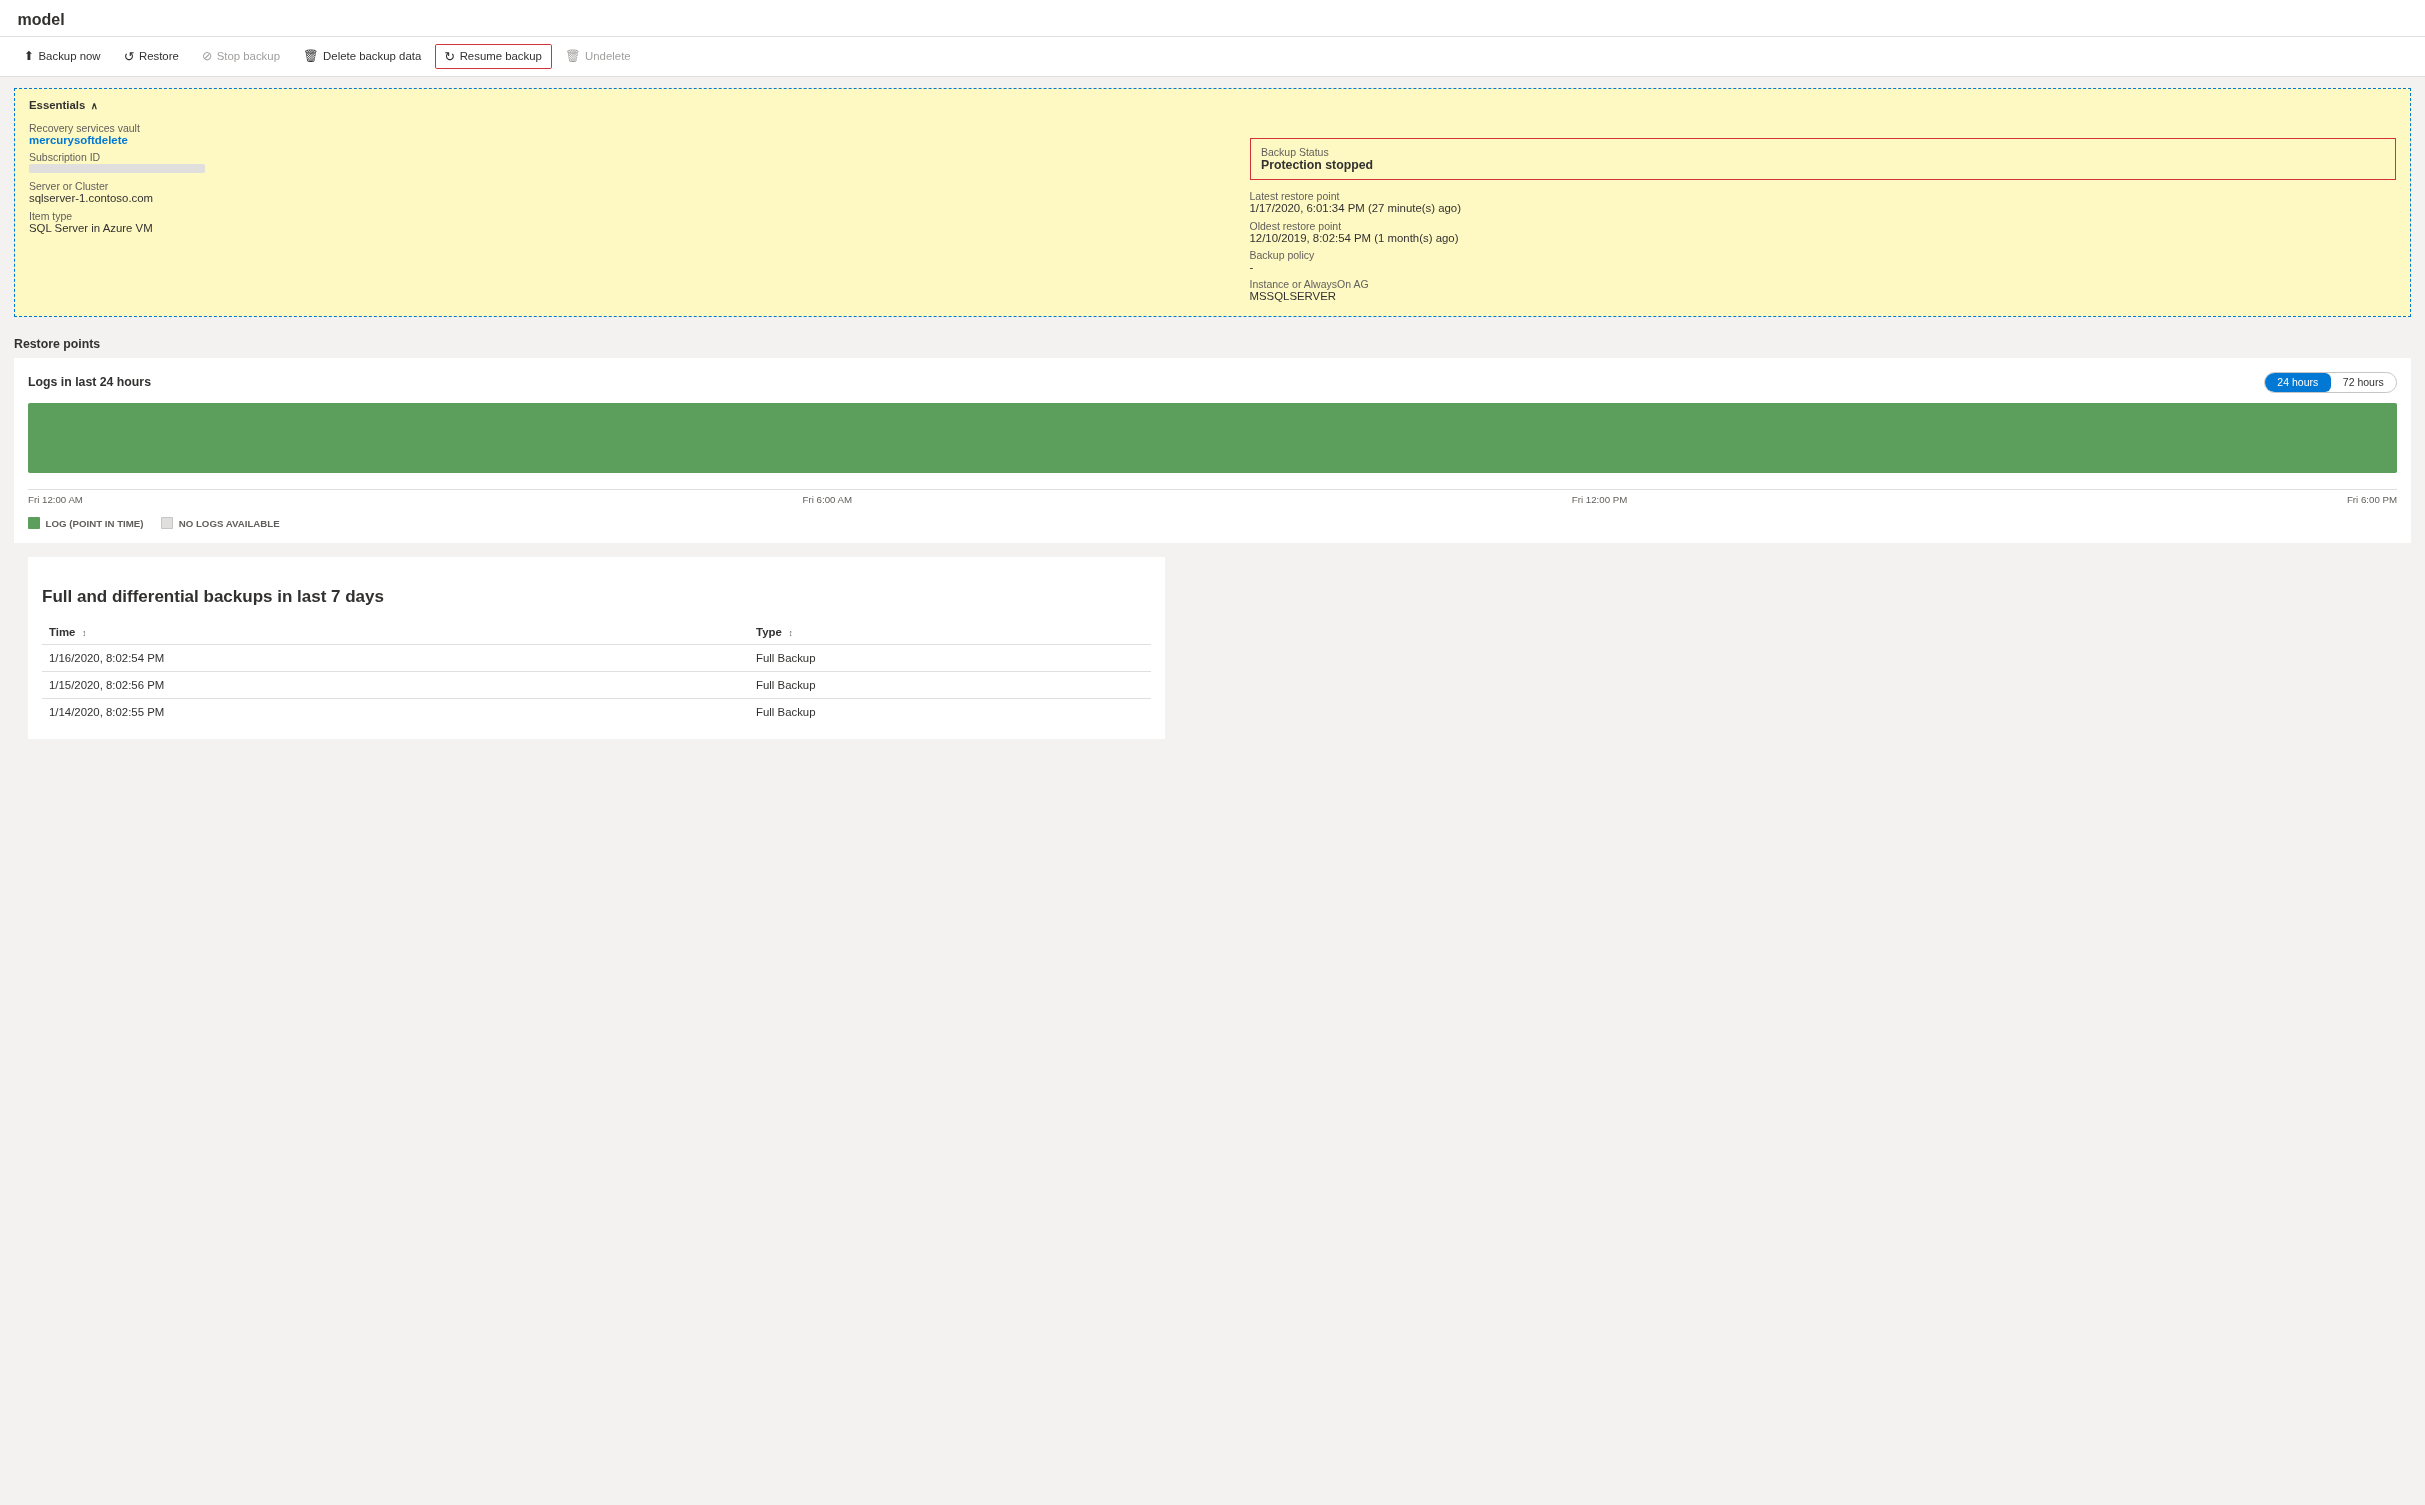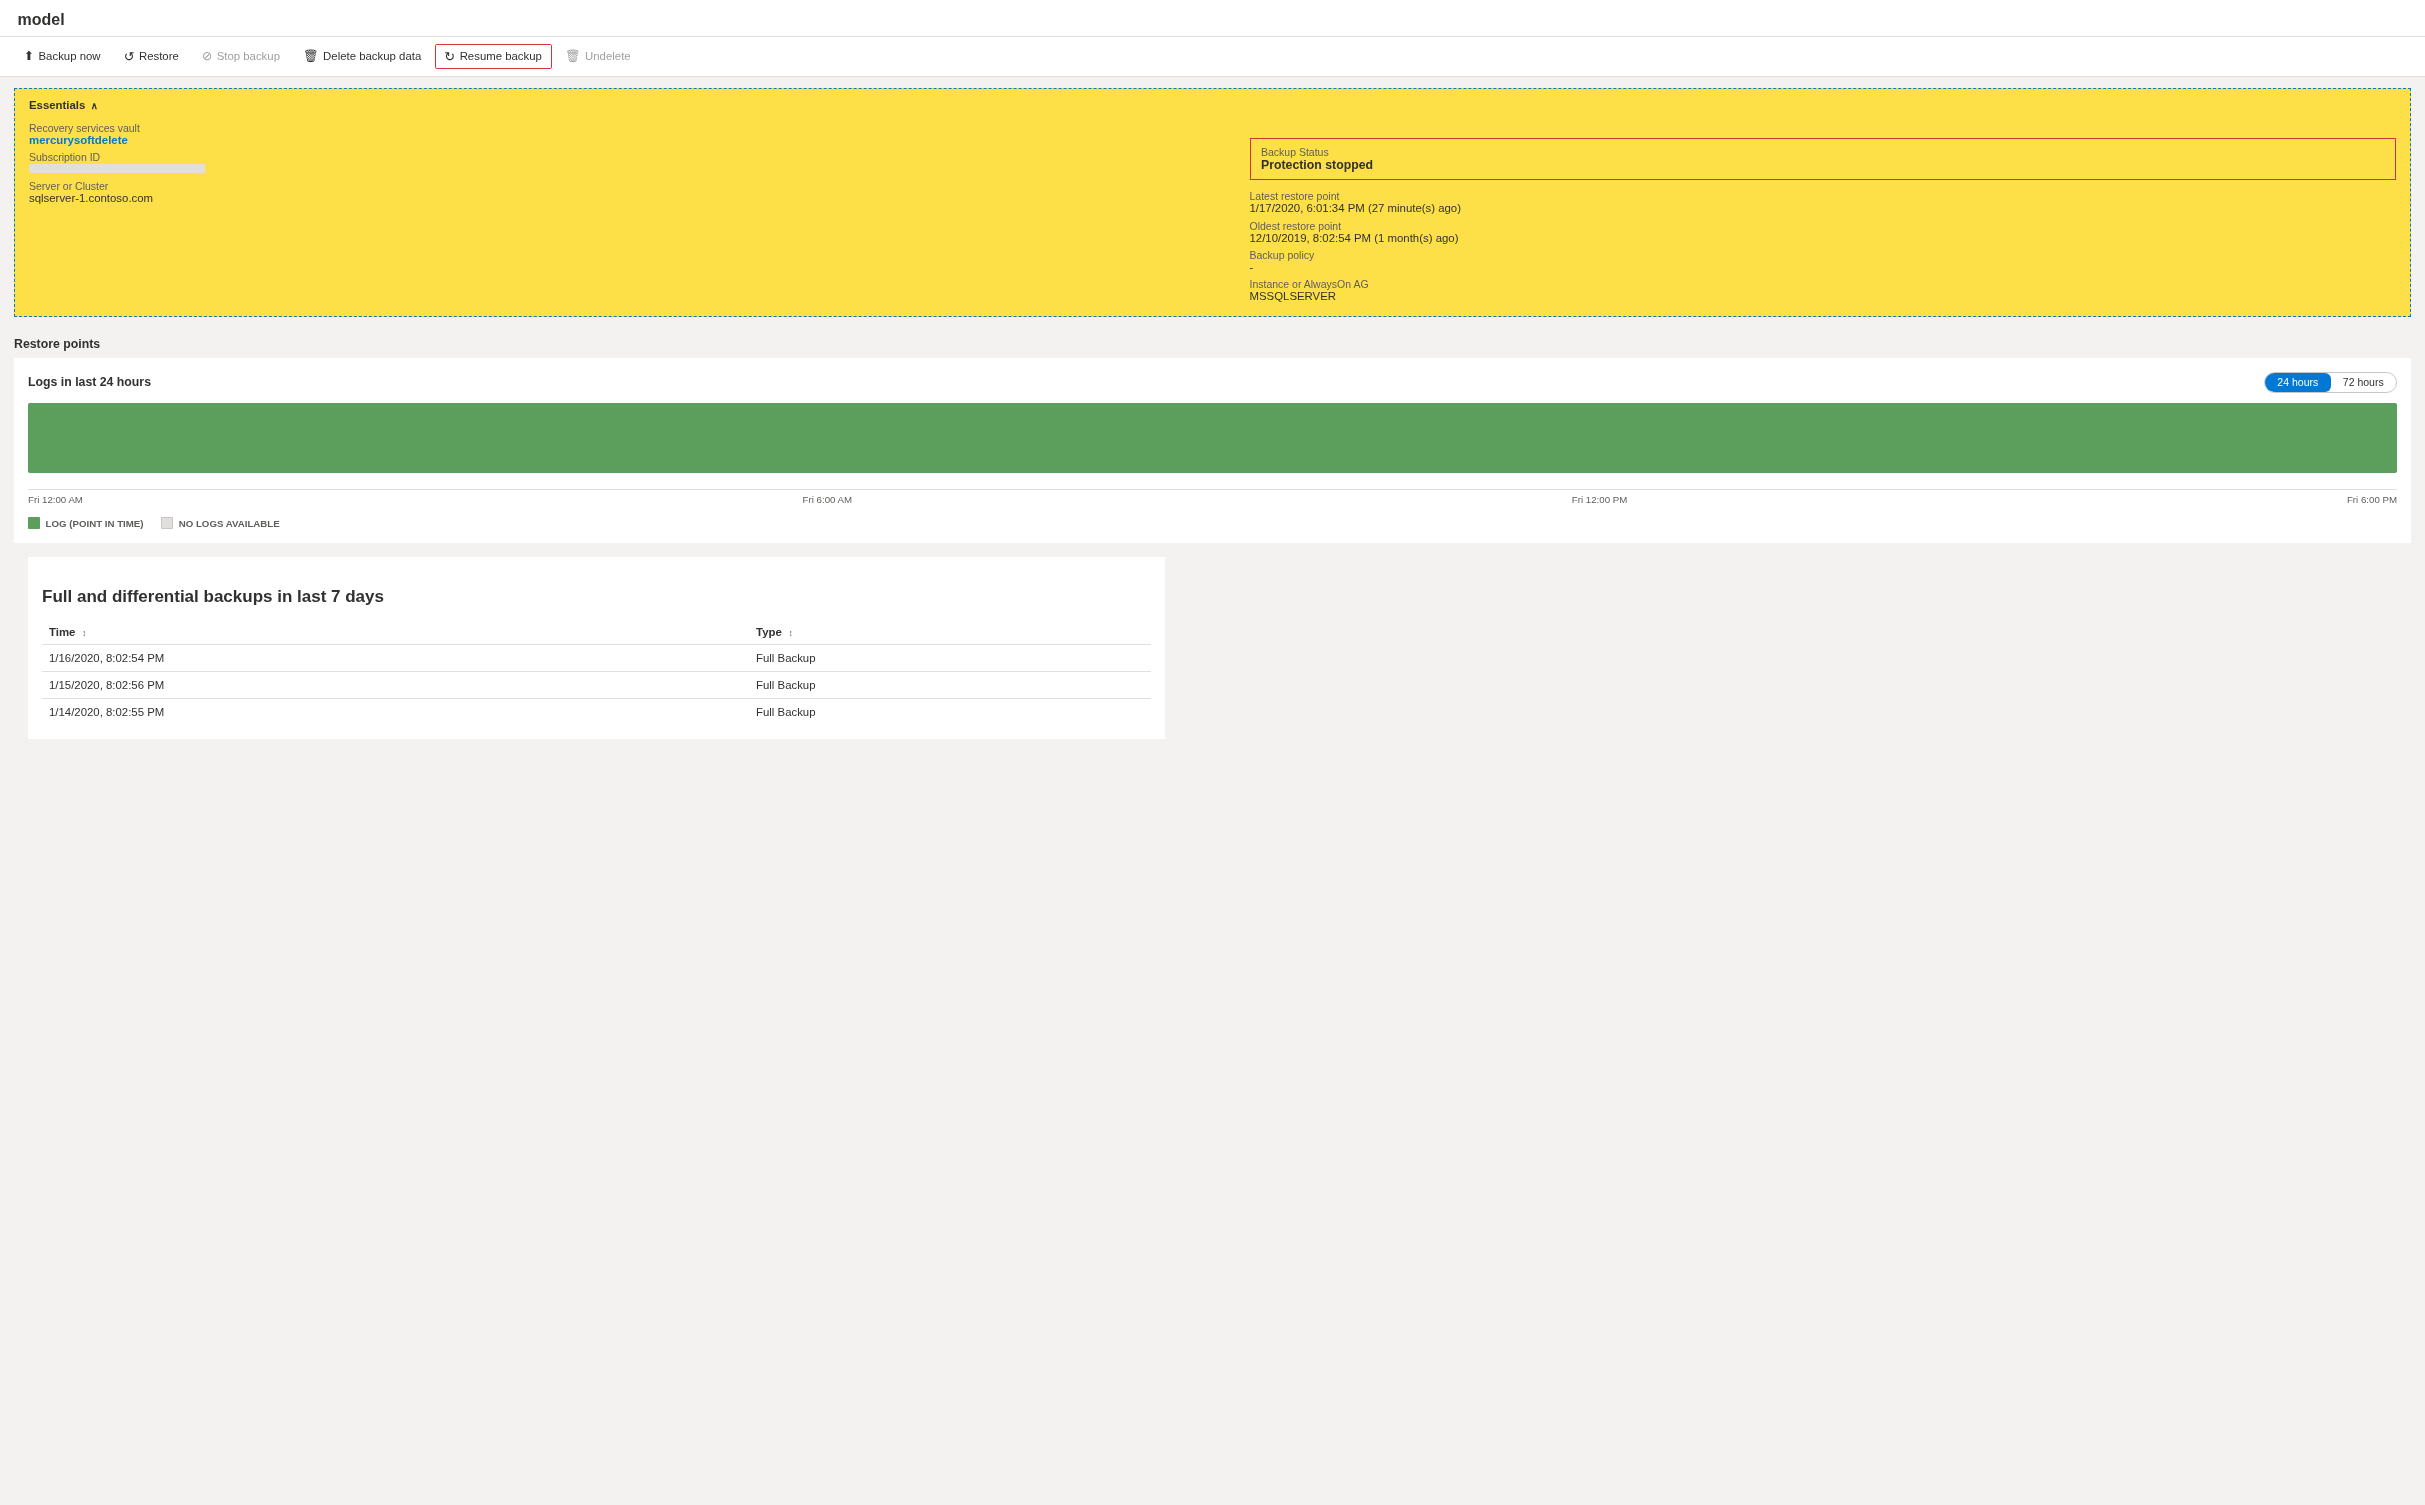--- a/index.html
+++ b/index.html
@@ -40,21 +40,21 @@
     }
 
     .toolbar-btn .btn-icon { font-size: 12.3px; }
 
     .content-area {
       padding: 0;
       background: #f3f2f1;
     }
 
     .essentials-section {
-      background: #fde047;
+      background: #fef9c3;
       border: 1.3px dashed #0078d4;
       margin: 10.5px 14px;
       padding: 10.5px 14px 14px 14px;
     }
 
     .essentials-header {
       display: flex;
       align-items: center;
       gap: 5.3px;
       font-size: 11.4px;
@@ -294,20 +294,24 @@
         </div>
         <div class="field-row">
           <span class="field-label">Subscription ID</span>
           <span class="field-value">
             <span class="redacted-bar" style="width:176px;"></span>
           </span>
         </div>
         <div class="field-row">
           <span class="field-label">Server or Cluster</span>
           <span class="field-value">sqlserver-1.contoso.com</span>
+        </div>
+        <div class="field-row">
+          <span class="field-label">Item type</span>
+          <span class="field-value">SQL Server in Azure VM</span>
         </div>
       </div>
 
       <div class="essentials-right">
         <div class="field-row">
           <div class="backup-status-box">
             <span class="backup-status-label">Backup Status</span><br>
             <span class="backup-status-value">Protection stopped</span>
           </div>
         </div>

